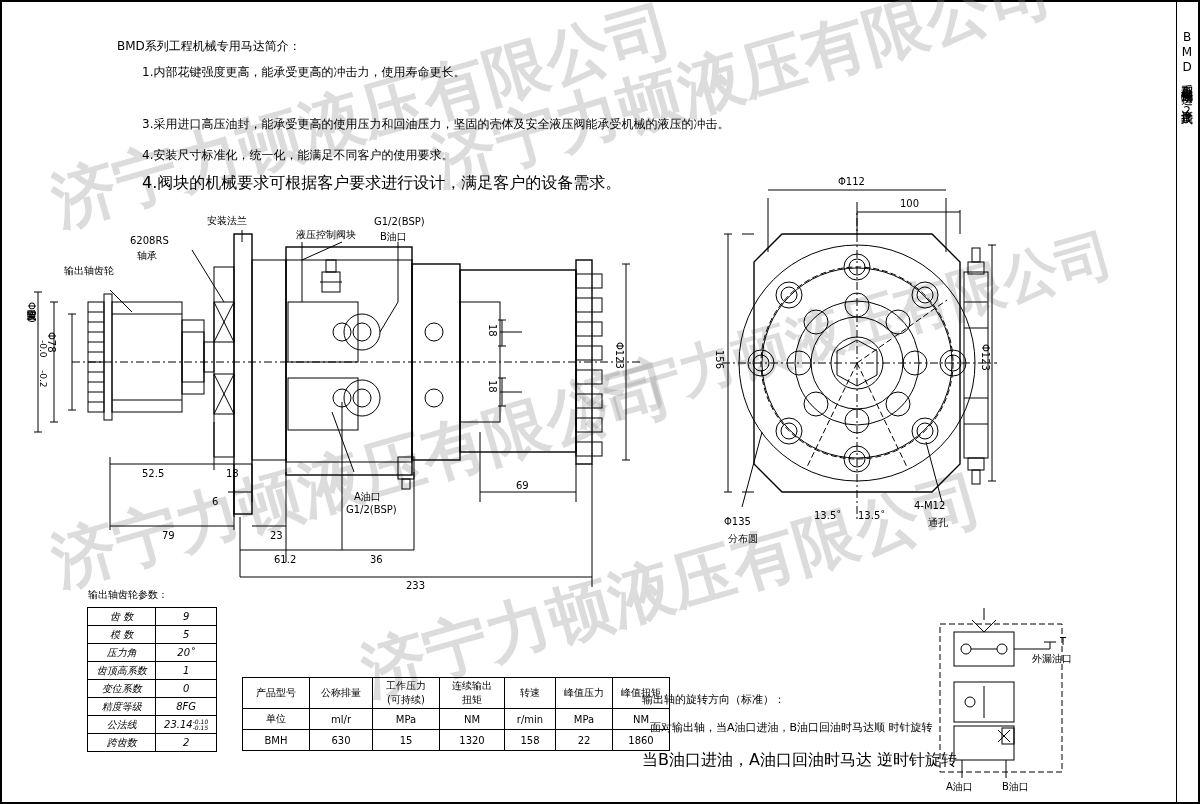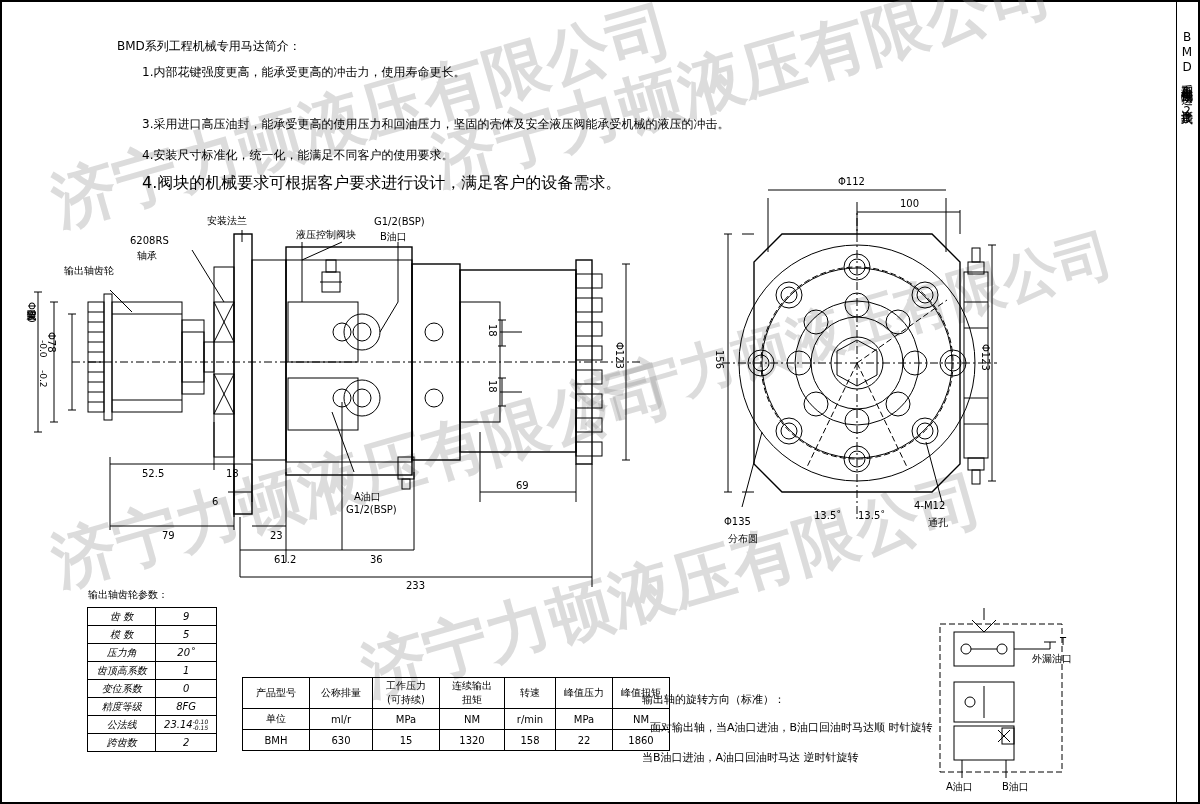--- a/index.html
+++ b/index.html
@@ -405,21 +405,21 @@
       <td>1320</td>
       <td>158</td>
       <td>22</td>
       <td>1860</td>
     </tr>
   </tbody>
     </table>
 
   <div class="txt" style="left:640px;top:690px;font-size:11px;">输出轴的旋转方向（标准）：</div>
   <div class="txt" style="left:640px;top:718px;font-size:11px;margin-left:8px;">面对输出轴，当A油口进油，B油口回油时马达顺 时针旋转</div>
-  <div class="txt" style="left:640px;top:748px;font-size:11px;">当B油口进油，A油口回油时马达 逆时针旋转</div>
+  <div class="txt" style="left:640px;top:748px;font-size:16px;">当B油口进油，A油口回油时马达 逆时针旋转</div>
 
   <svg width="1200" height="804">
     <g class="nofill">
 
       <path class="dsh" d="M938 622 L1060 622 L1060 770 L938 770 Z"></path>
 
       <rect x="952" y="630" width="60" height="34"></rect>
       <path d="M982 630 L970 618 M982 630 L994 618 M982 618 L982 606"></path>
       <circle cx="964" cy="647" r="5"></circle>
       <circle cx="1000" cy="647" r="5"></circle>

